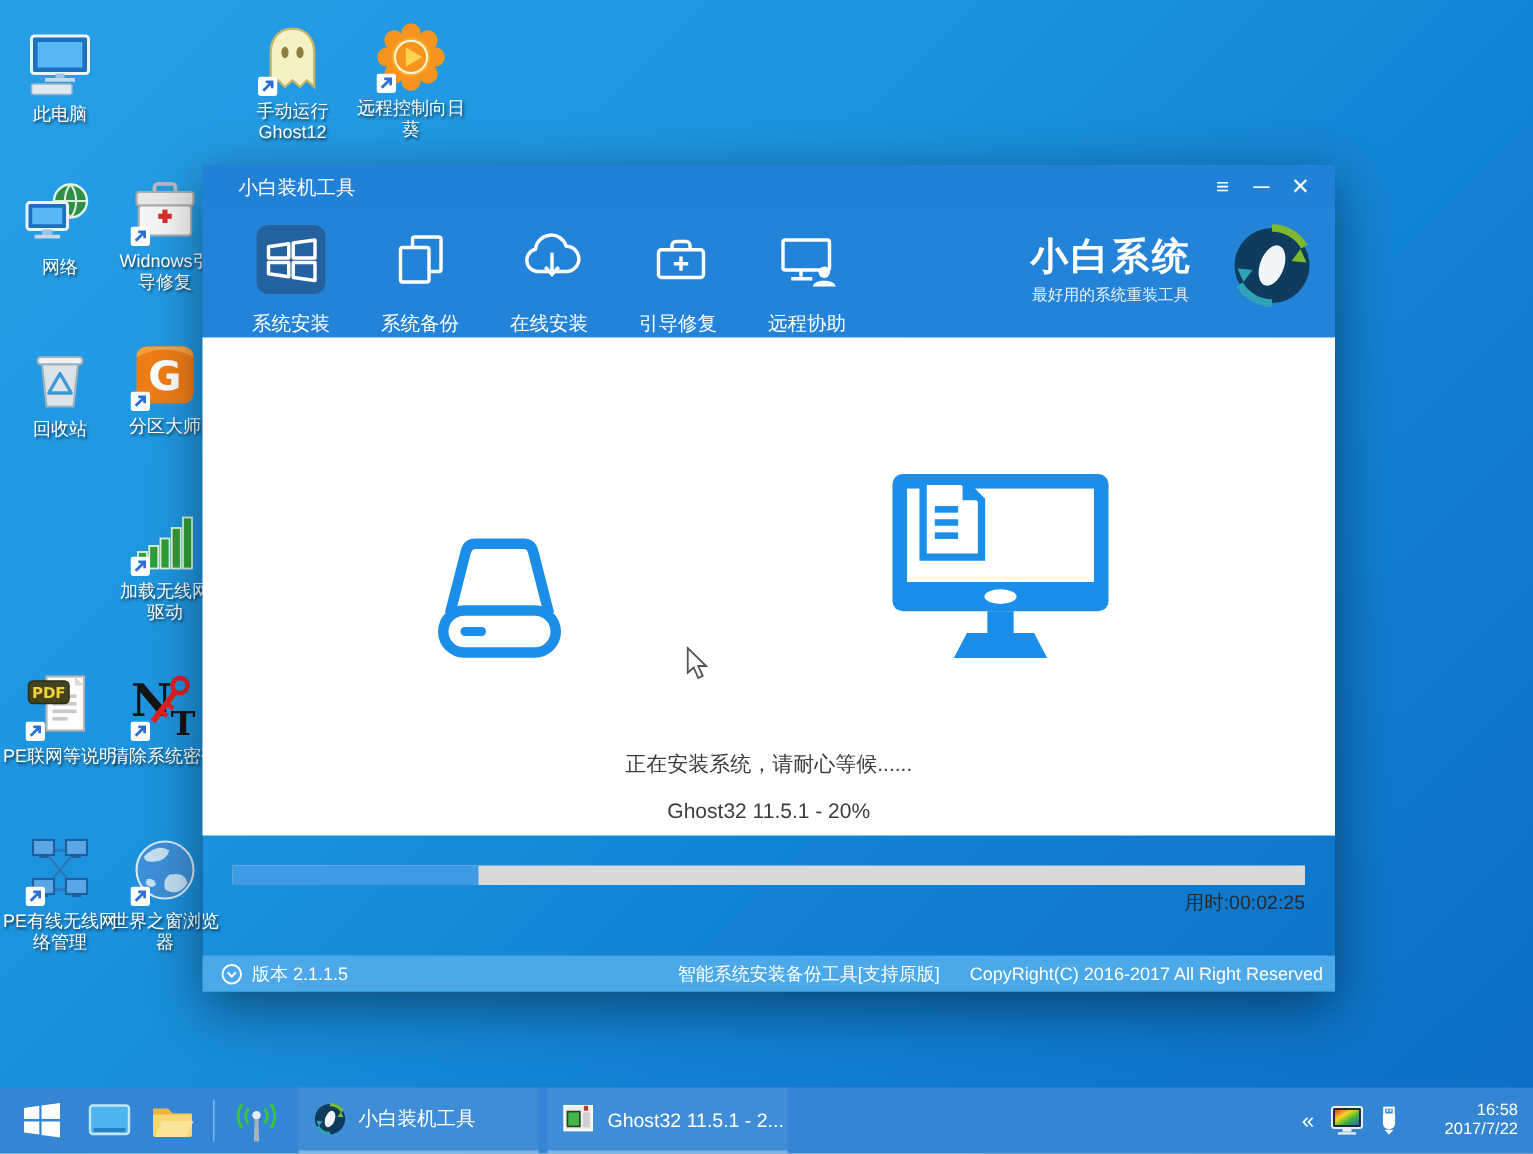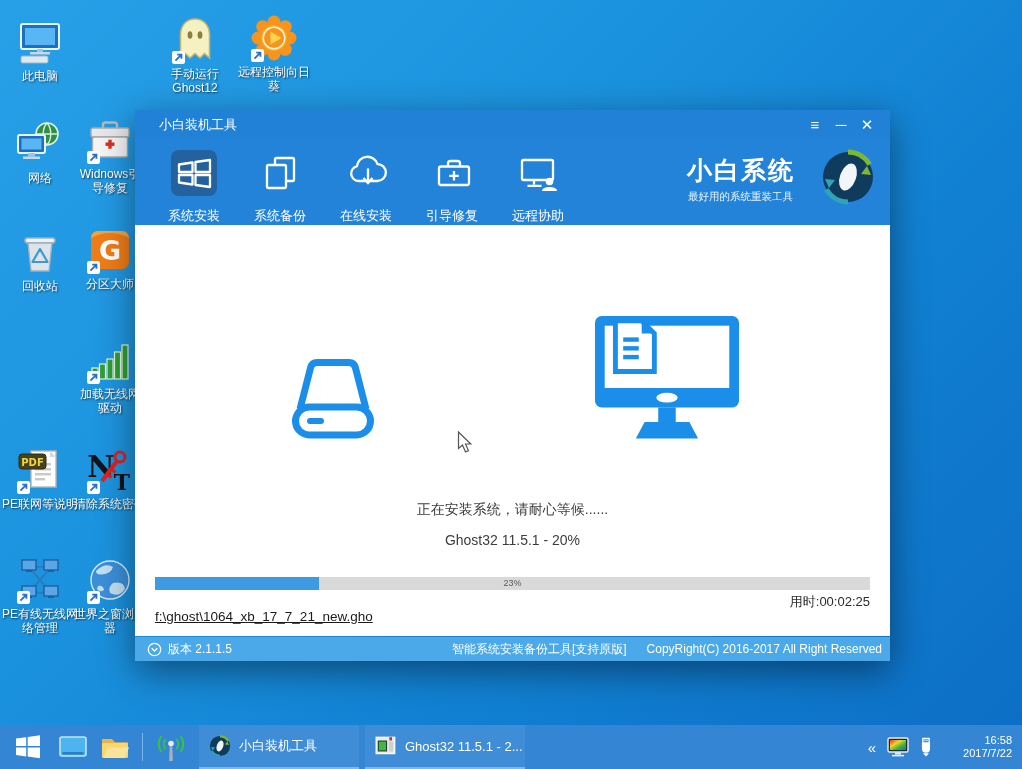--- a/index.html
+++ b/index.html
@@ -29,21 +29,21 @@
   .tabbox { position:relative; width:46px; height:46px; margin:2px auto 0; border-radius:8px; }
   .tab.active .tabbox { background:#23619f; }
   .tabbox svg { width:44px; height:44px; margin-top:1px; }
   .tablabel { margin-top:11px; font-size:13px; color:#fff; }
   .brand { position:absolute; right:18px; top:10px; width:185px; height:64px; }
   .brand-name { position:absolute; left:0; top:4px; font-size:25px; font-weight:bold; color:#fff; letter-spacing:2px; }
   .brand-tag { position:absolute; left:1px; top:40px; font-size:10.5px; color:#eaf5fe; }
   .brand-logo { position:absolute; right:-4px; top:-1px; width:56px; height:56px; }
   .brand-logo svg { width:56px; height:56px; }
 
-  .content { position:absolute; left:0; top:115px; right:0; height:411px; background:#fff; }
+  .content { position:absolute; left:0; top:115px; right:0; height:332px; background:#fff; }
   .hdd { position:absolute; left:150px; top:122px; width:96px; height:102px; }
   .mon { position:absolute; left:459px; top:90px; width:146px; height:132px; }
   .cursor { position:absolute; left:322px; top:206px; width:17px; height:23px; }
   .status1 { position:absolute; left:0; right:0; top:276px; text-align:center; font-size:14px; color:#3c3c3c; }
   .status2 { position:absolute; left:0; right:0; top:307px; text-align:center; font-size:14px; color:#3c3c3c; }
   .ptrack { position:absolute; left:20px; top:352px; width:715px; height:13px; background:#d9d9d9; }
   .pfill { position:absolute; left:0; top:0; bottom:0; background:#3e9ae2; }
   .plabel { position:absolute; left:0; right:0; top:1px; text-align:center; font-size:9px; color:#5a5a5a; }
   .elapsed { position:absolute; right:20px; top:368px; font-size:13px; color:#2a2a2a; }
   .filelink { position:absolute; left:20px; top:384px; font-size:13.5px; color:#1a1a1a; text-decoration:underline; cursor:pointer; }
@@ -391,24 +391,22 @@
     </span>
     <span class="cursor">
       <svg viewBox="0 0 17 23">
         <path d="M1.5 1 L1.5 17.5 L5.5 14 L8.5 21 L11.5 19.6 L8.5 13 L13.8 13 Z" fill="#fdfdfd" stroke="#555" stroke-width="1.2"></path>
       </svg>
     </span>
     <div class="status1">正在安装系统，请耐心等候......</div>
     <div class="status2">Ghost32 11.5.1 - 20%</div>
     <div class="ptrack">
       <div class="pfill" id="pfill" style="width: 23%;"></div>
-      <span class="plabel">23%</span>
     </div>
     <div class="elapsed">用时:00:02:25</div>
-    <a class="filelink">f:\ghost\1064_xb_17_7_21_new.gho</a>
   </div>
 
   <div class="footerbar">
     <span class="vicon">
       <svg viewBox="0 0 16 16">
         <circle cx="8" cy="8" r="6.6" fill="none" stroke="#fff" stroke-width="1.4"></circle>
         <path d="M5 6.6 l3 3 3-3" fill="none" stroke="#fff" stroke-width="1.4"></path>
       </svg>
     </span>
     <span>版本 2.1.1.5</span>

